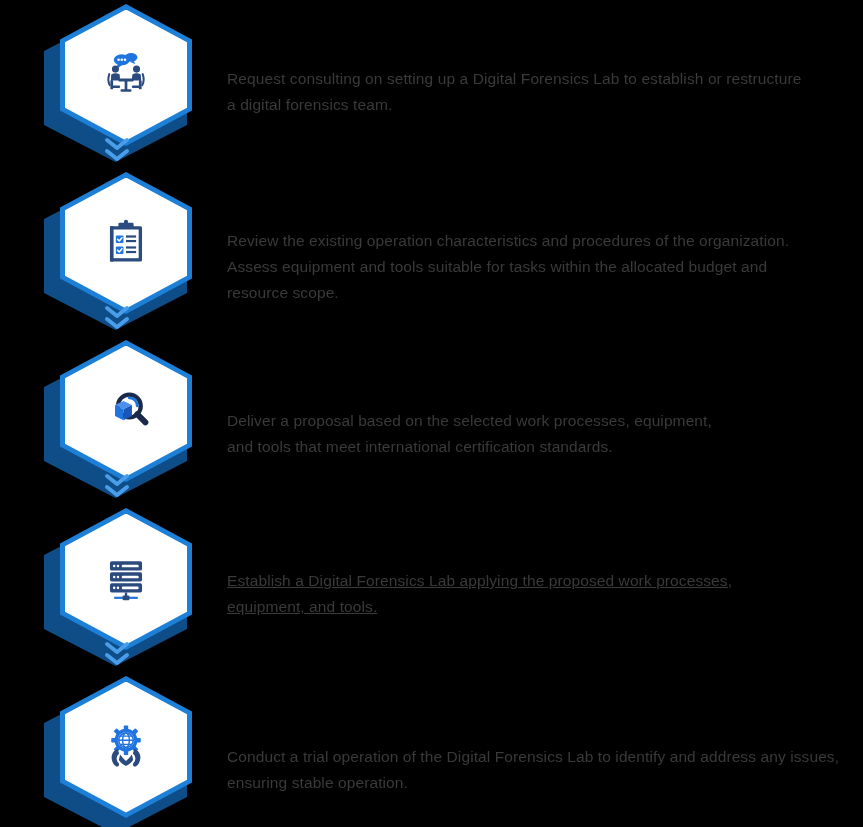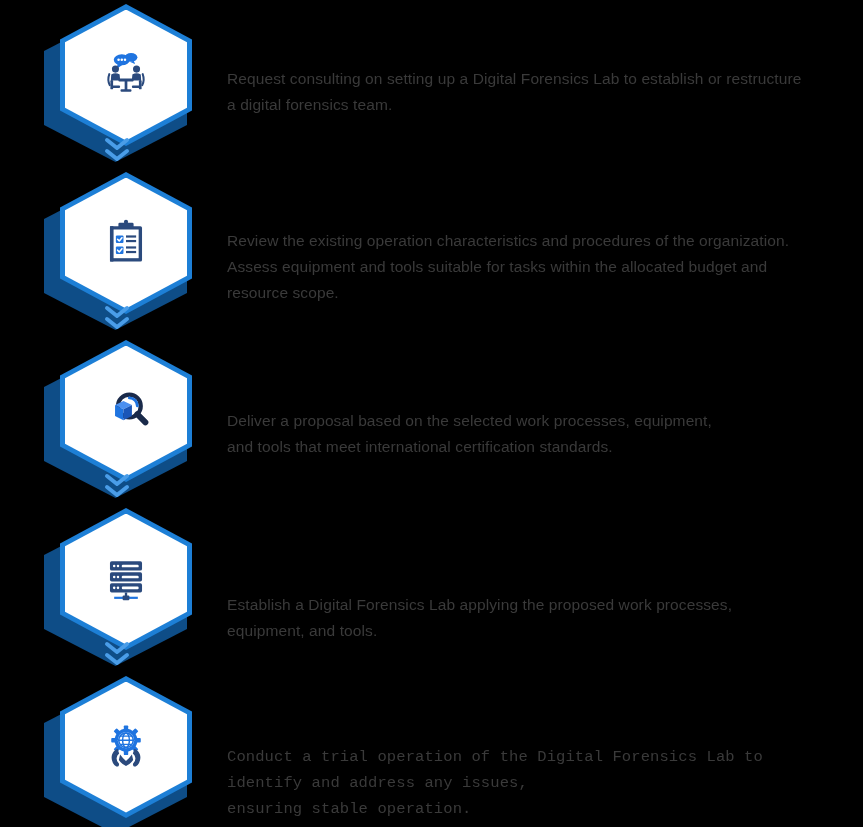--- a/index.html
+++ b/index.html
@@ -112,22 +112,22 @@
   
   .step-0 { top: 0px;   }
   .step-1 { top: 168px; }
   .step-2 { top: 336px; }
   .step-3 { top: 504px; }
   .step-4 { top: 672px; }
 
   .step-0 .desc { top: 66px; }
   .step-1 .desc { top: 60px; }
   .step-2 .desc { top: 72px; }
-  .step-3 .desc { top: 88px; }
-  .step-4 .desc { top: 72px; font-family: Liberation Mono, monospace; }
+  .step-3 .desc { top: 64px; text-decoration: underline; }
+  .step-4 .desc { top: 72px; }
 </style>
 </head>
 <body>
 
 <div id="flow">
 
   <div class="step step-0">
     <div class="hex-wrap">
       <div class="hex-shadow"></div>
       <div class="hex-border"></div>

